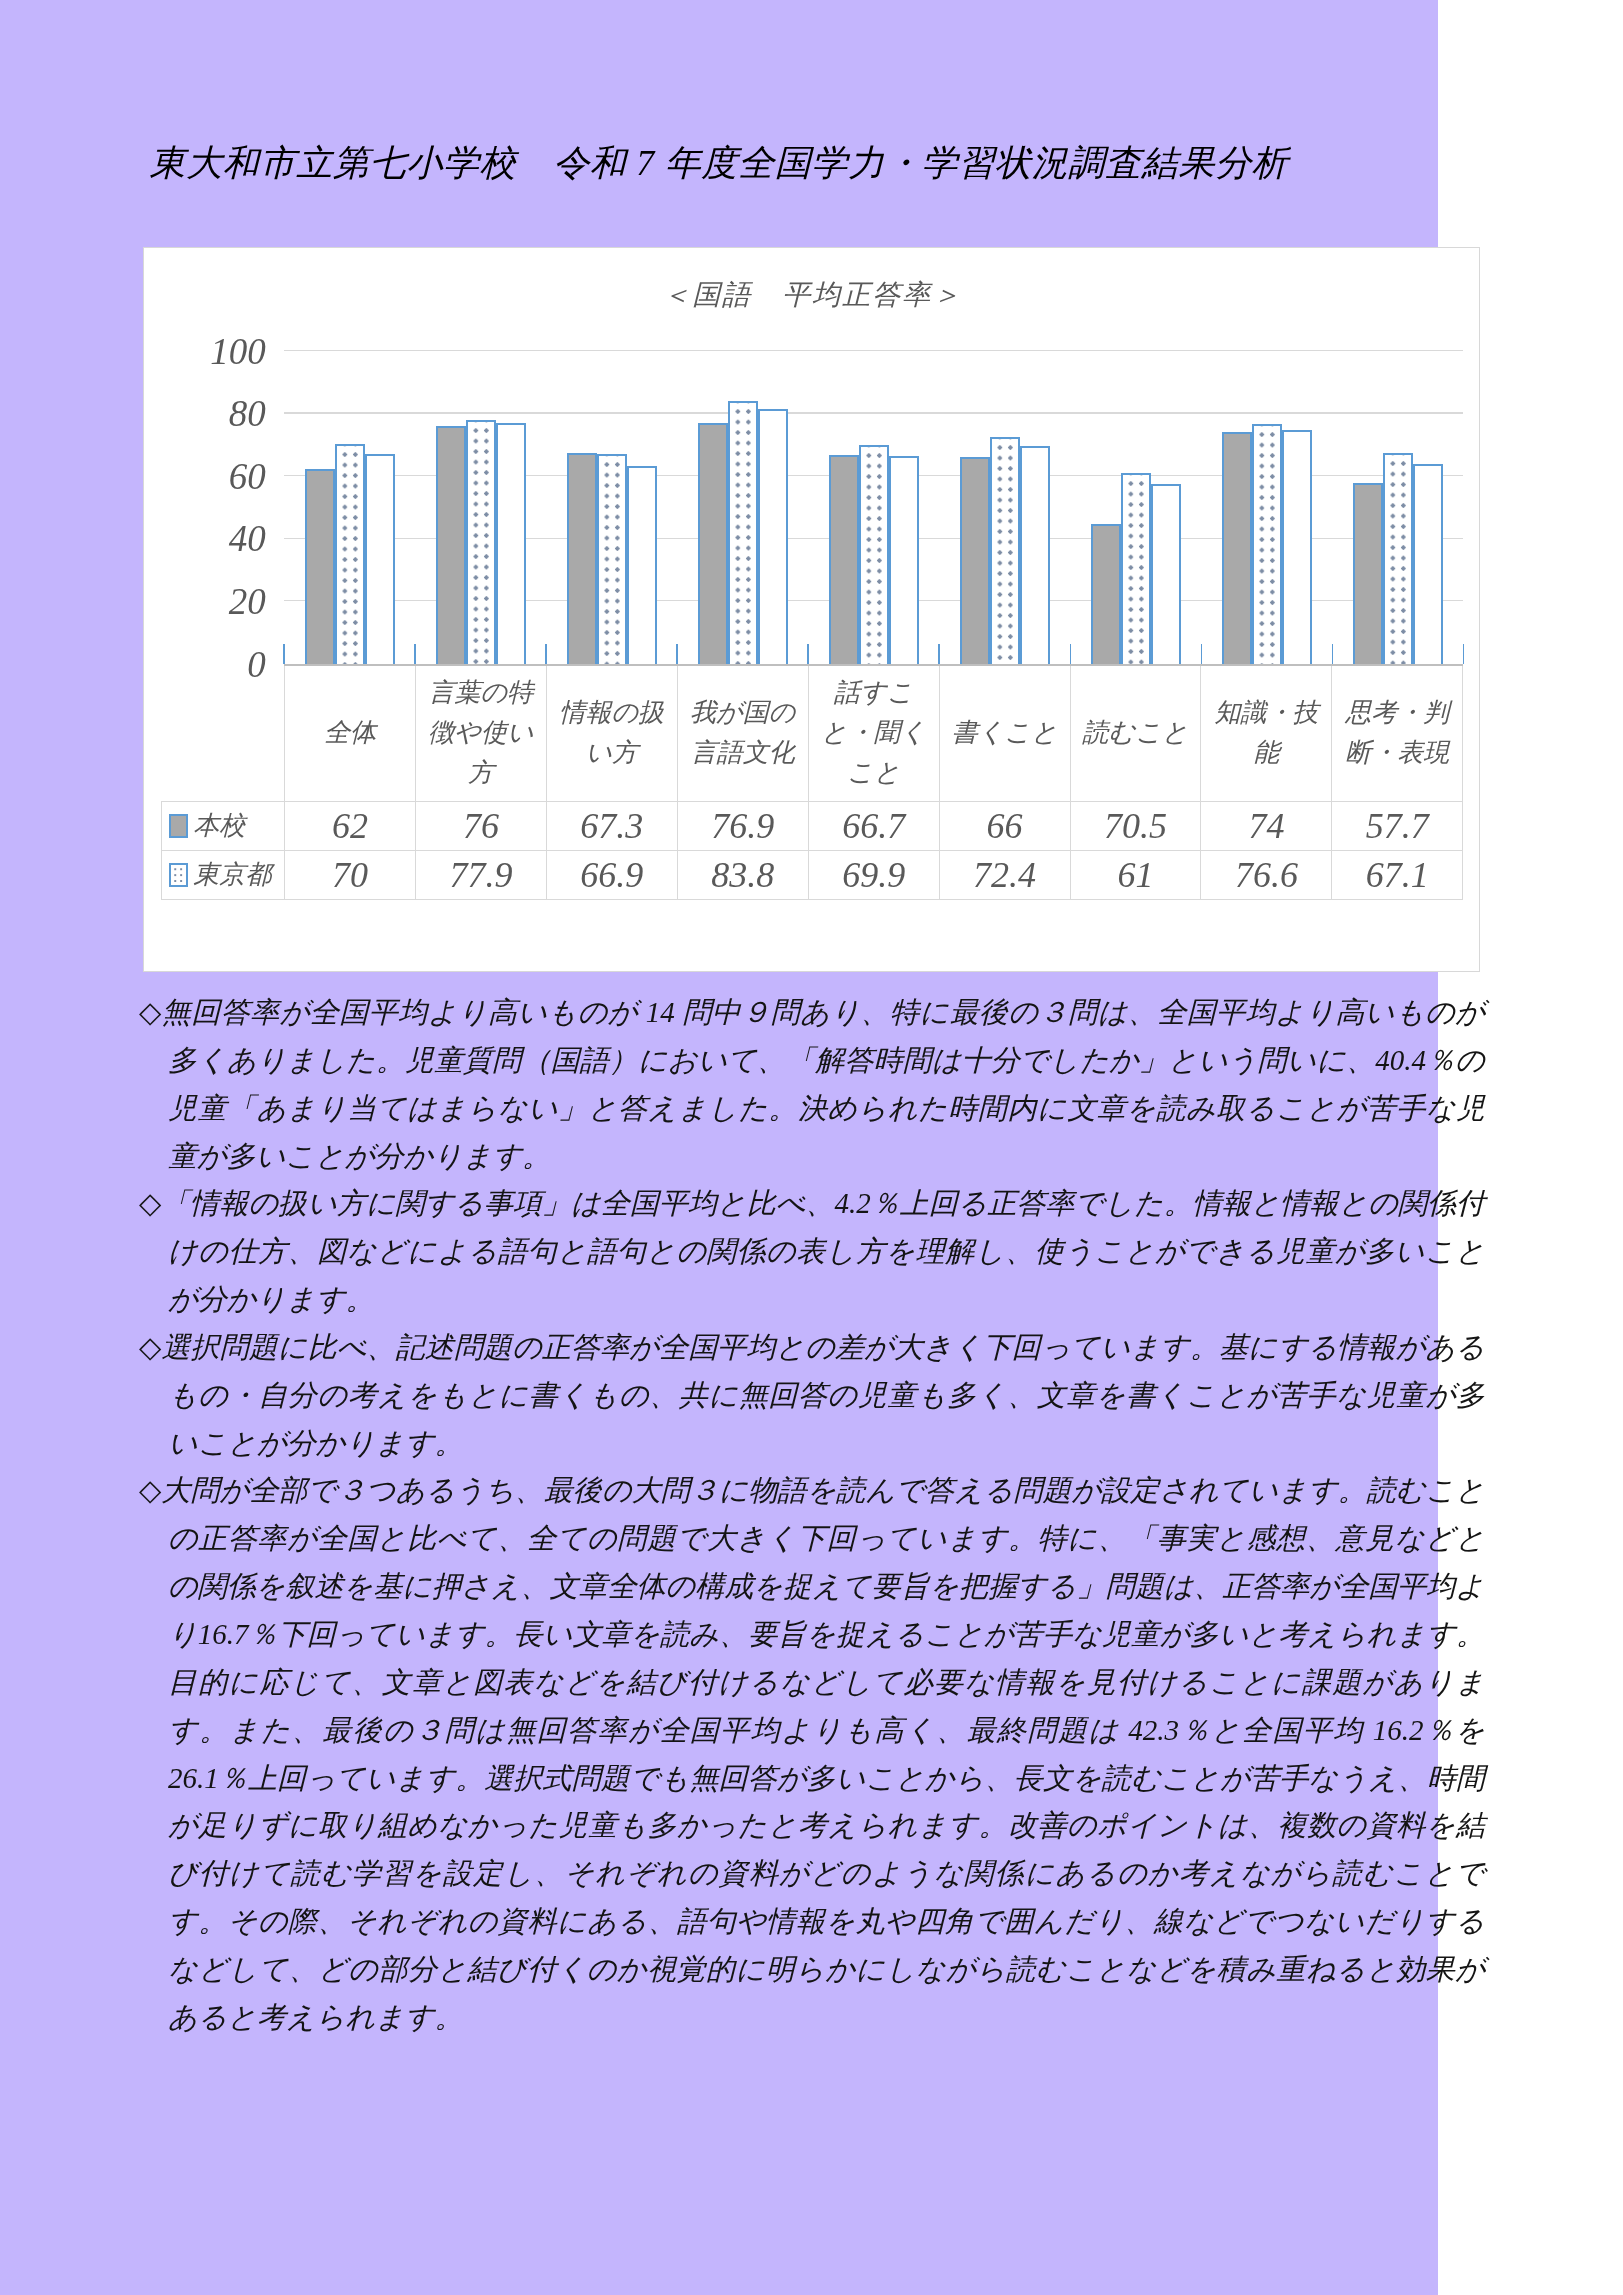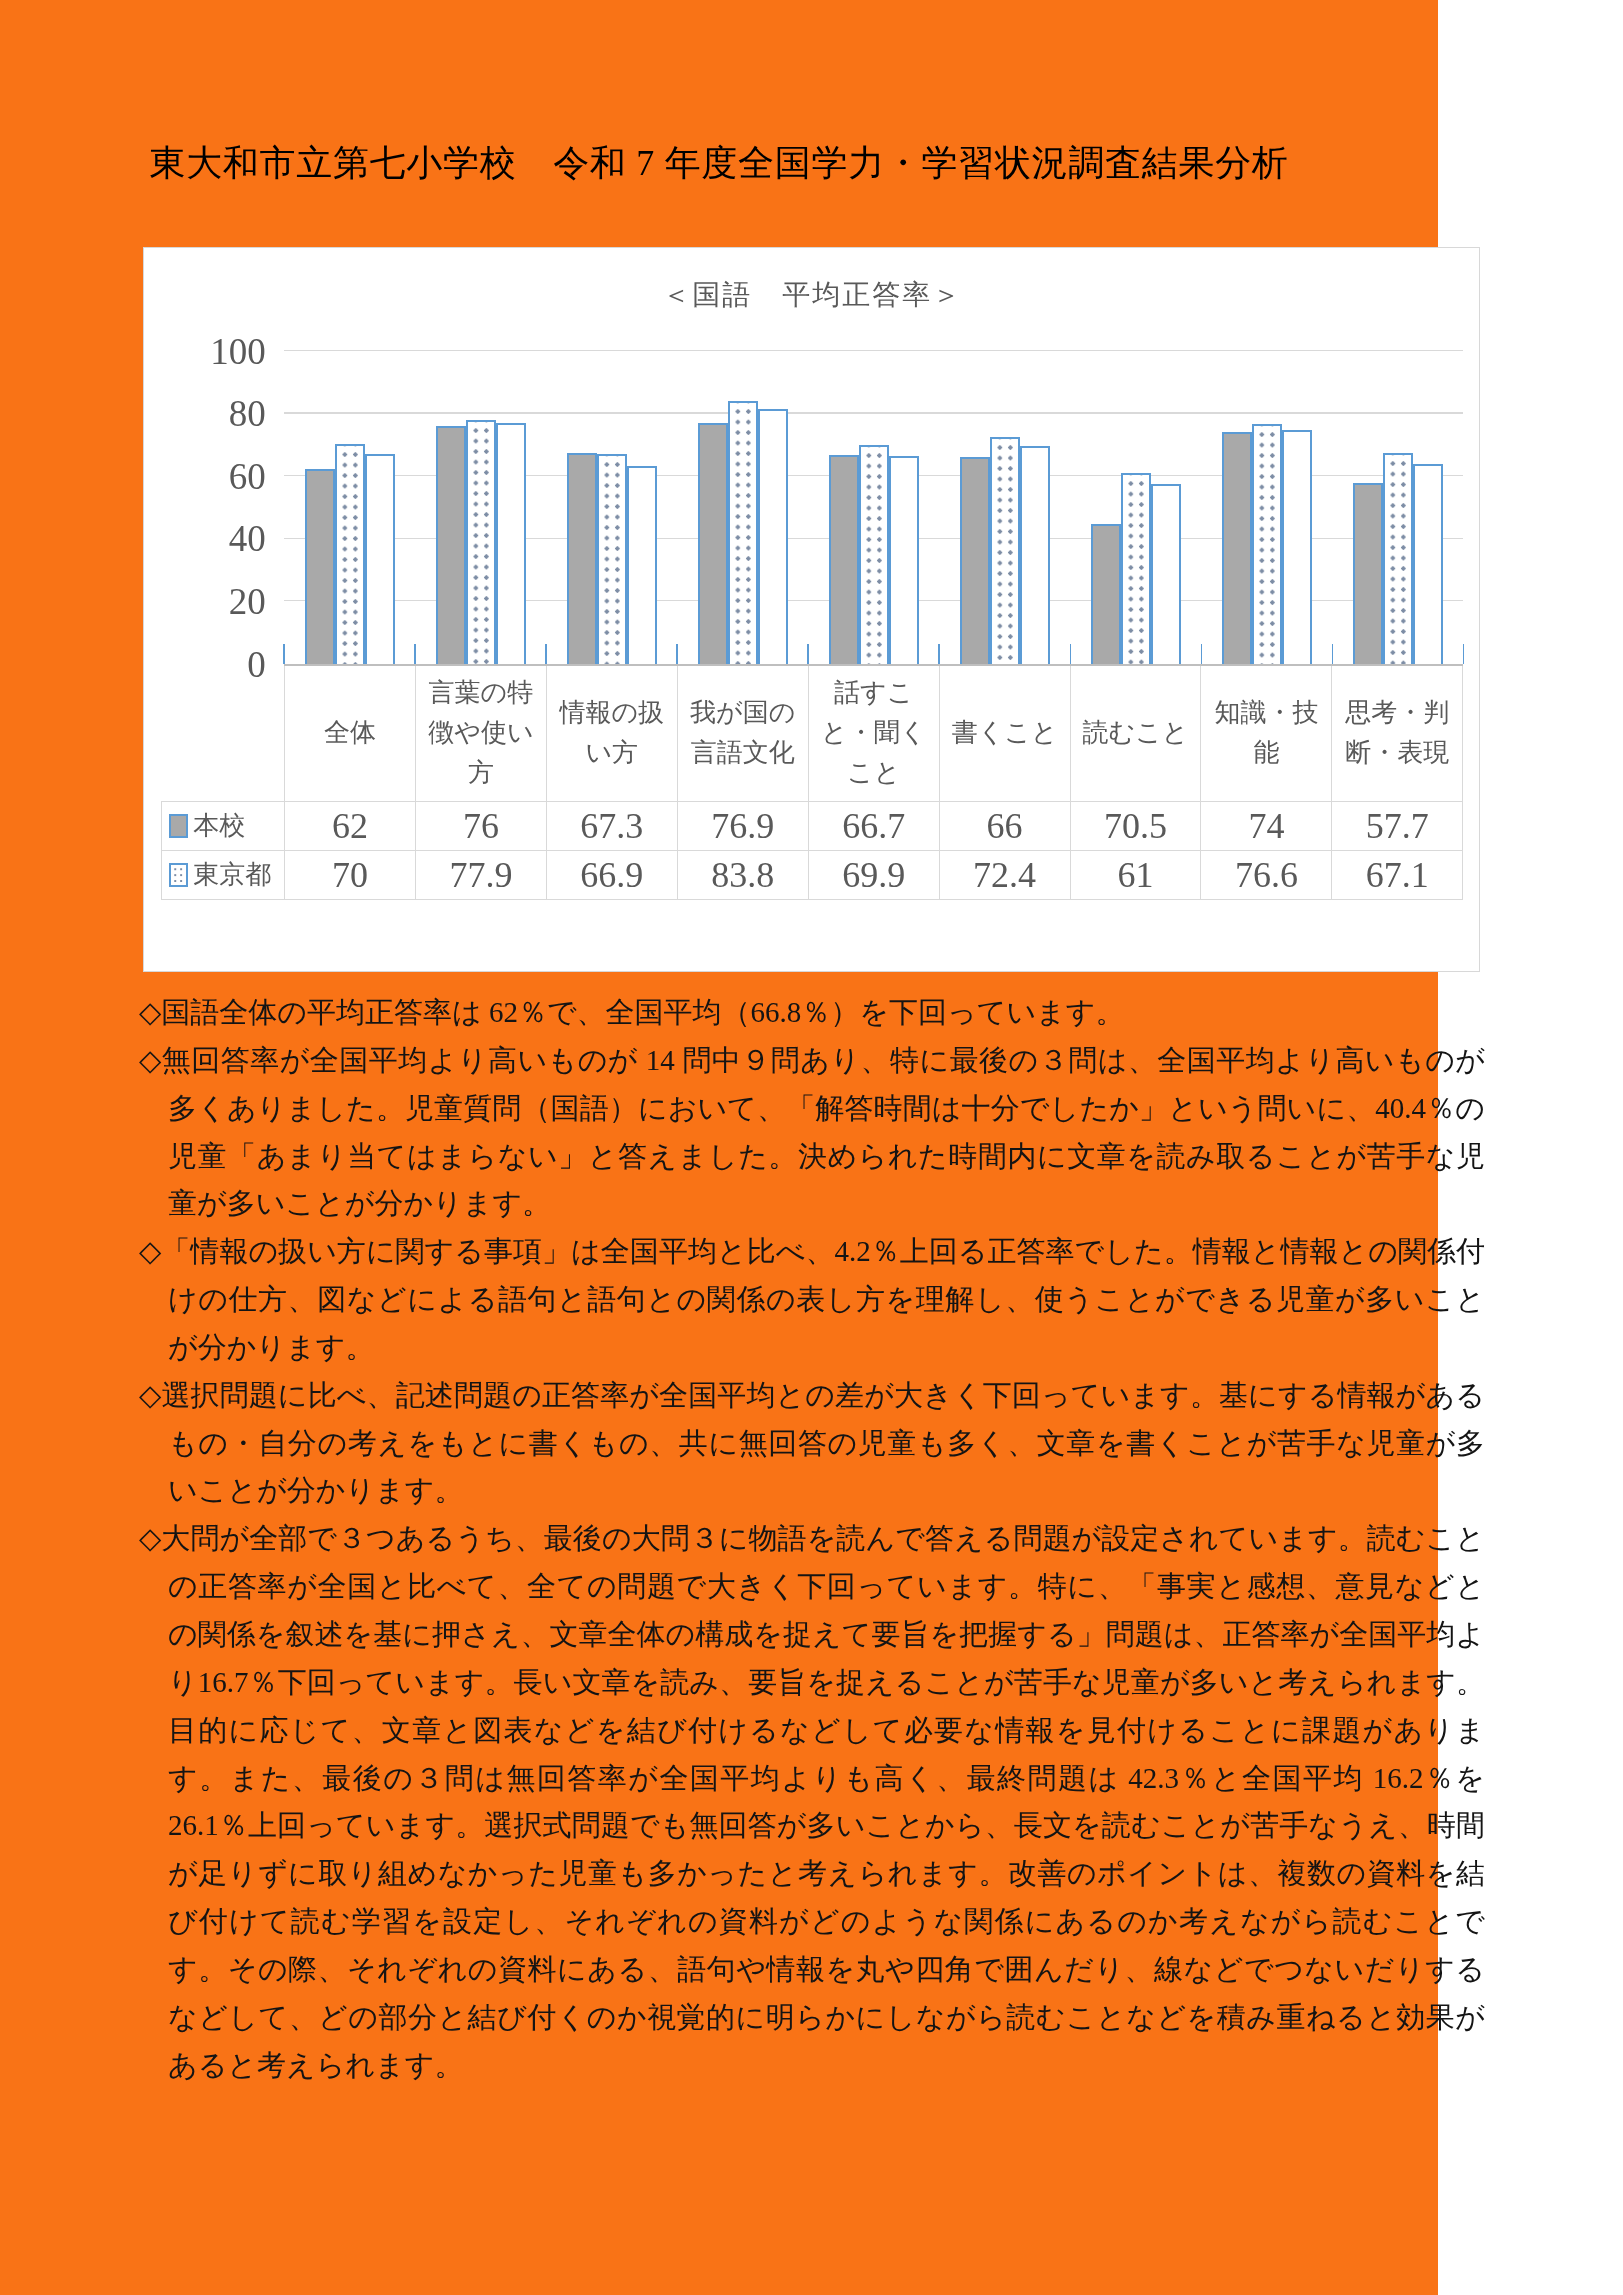--- a/index.html
+++ b/index.html
@@ -1,21 +1,21 @@
 <!DOCTYPE html>
 <html lang="ja" style="font-size:10.5px"><head>
 <meta charset="utf-8">
 <style>
   html,body{margin:0;padding:0;}
   body{
     width:1623px;height:2295px;background:#ffffff;overflow:hidden;
     font-family:"Liberation Serif","DejaVu Serif",serif;
     -webkit-font-smoothing:antialiased;
   }
-  .page{position:relative;width:1438px;height:2295px;background:#f97316;}
+  .page{position:relative;width:1438px;height:2295px;background:#c4b5fd;font-style:italic;}
 
   
   .doc-title{
     padding-top:139px;text-align:center;
     font-size:36px;font-weight:500;color:#000;letter-spacing:0.7px;
   }
 
   
   .chart-frame{
     box-sizing:border-box;position:absolute;left:143px;top:247px;
@@ -231,21 +231,20 @@
         <td class="val">72.4</td>
         <td class="val">61</td>
         <td class="val">76.6</td>
         <td class="val">67.1</td>
       </tr>
     </tbody>
       </table>
   </div>
 
   <div class="analysis">
-    <p class="para">◇国語全体の平均正答率は 62％で、全国平均（66.8％）を下回っています。</p>
     <p class="para">◇無回答率が全国平均より高いものが 14 問中９問あり、特に最後の３問は、全国平均より高いものが多くありました。児童質問（国語）において、「解答時間は十分でしたか」という問いに、40.4％の児童「あまり当てはまらない」と答えました。決められた時間内に文章を読み取ることが苦手な児童が多いことが分かります。</p>
     <p class="para">◇「情報の扱い方に関する事項」は全国平均と比べ、4.2％上回る正答率でした。情報と情報との関係付けの仕方、図などによる語句と語句との関係の表し方を理解し、使うことができる児童が多いことが分かります。</p>
     <p class="para">◇選択問題に比べ、記述問題の正答率が全国平均との差が大きく下回っています。基にする情報があるもの・自分の考えをもとに書くもの、共に無回答の児童も多く、文章を書くことが苦手な児童が多いことが分かります。</p>
     <p class="para">◇大問が全部で３つあるうち、最後の大問３に物語を読んで答える問題が設定されています。読むことの正答率が全国と比べて、全ての問題で大きく下回っています。特に、「事実と感想、意見などとの関係を叙述を基に押さえ、文章全体の構成を捉えて要旨を把握する」問題は、正答率が全国平均より16.7％下回っています。長い文章を読み、要旨を捉えることが苦手な児童が多いと考えられます。目的に応じて、文章と図表などを結び付けるなどして必要な情報を見付けることに課題があります。また、最後の３問は無回答率が全国平均よりも高く、最終問題は 42.3％と全国平均 16.2％を 26.1％上回っています。選択式問題でも無回答が多いことから、長文を読むことが苦手なうえ、時間が足りずに取り組めなかった児童も多かったと考えられます。改善のポイントは、複数の資料を結び付けて読む学習を設定し、それぞれの資料がどのような関係にあるのか考えながら読むことです。その際、それぞれの資料にある、語句や情報を丸や四角で囲んだり、線などでつないだりするなどして、どの部分と結び付くのか視覚的に明らかにしながら読むことなどを積み重ねると効果があると考えられます。</p>
   </div>
 
 </div>
 
 
 </body></html>

